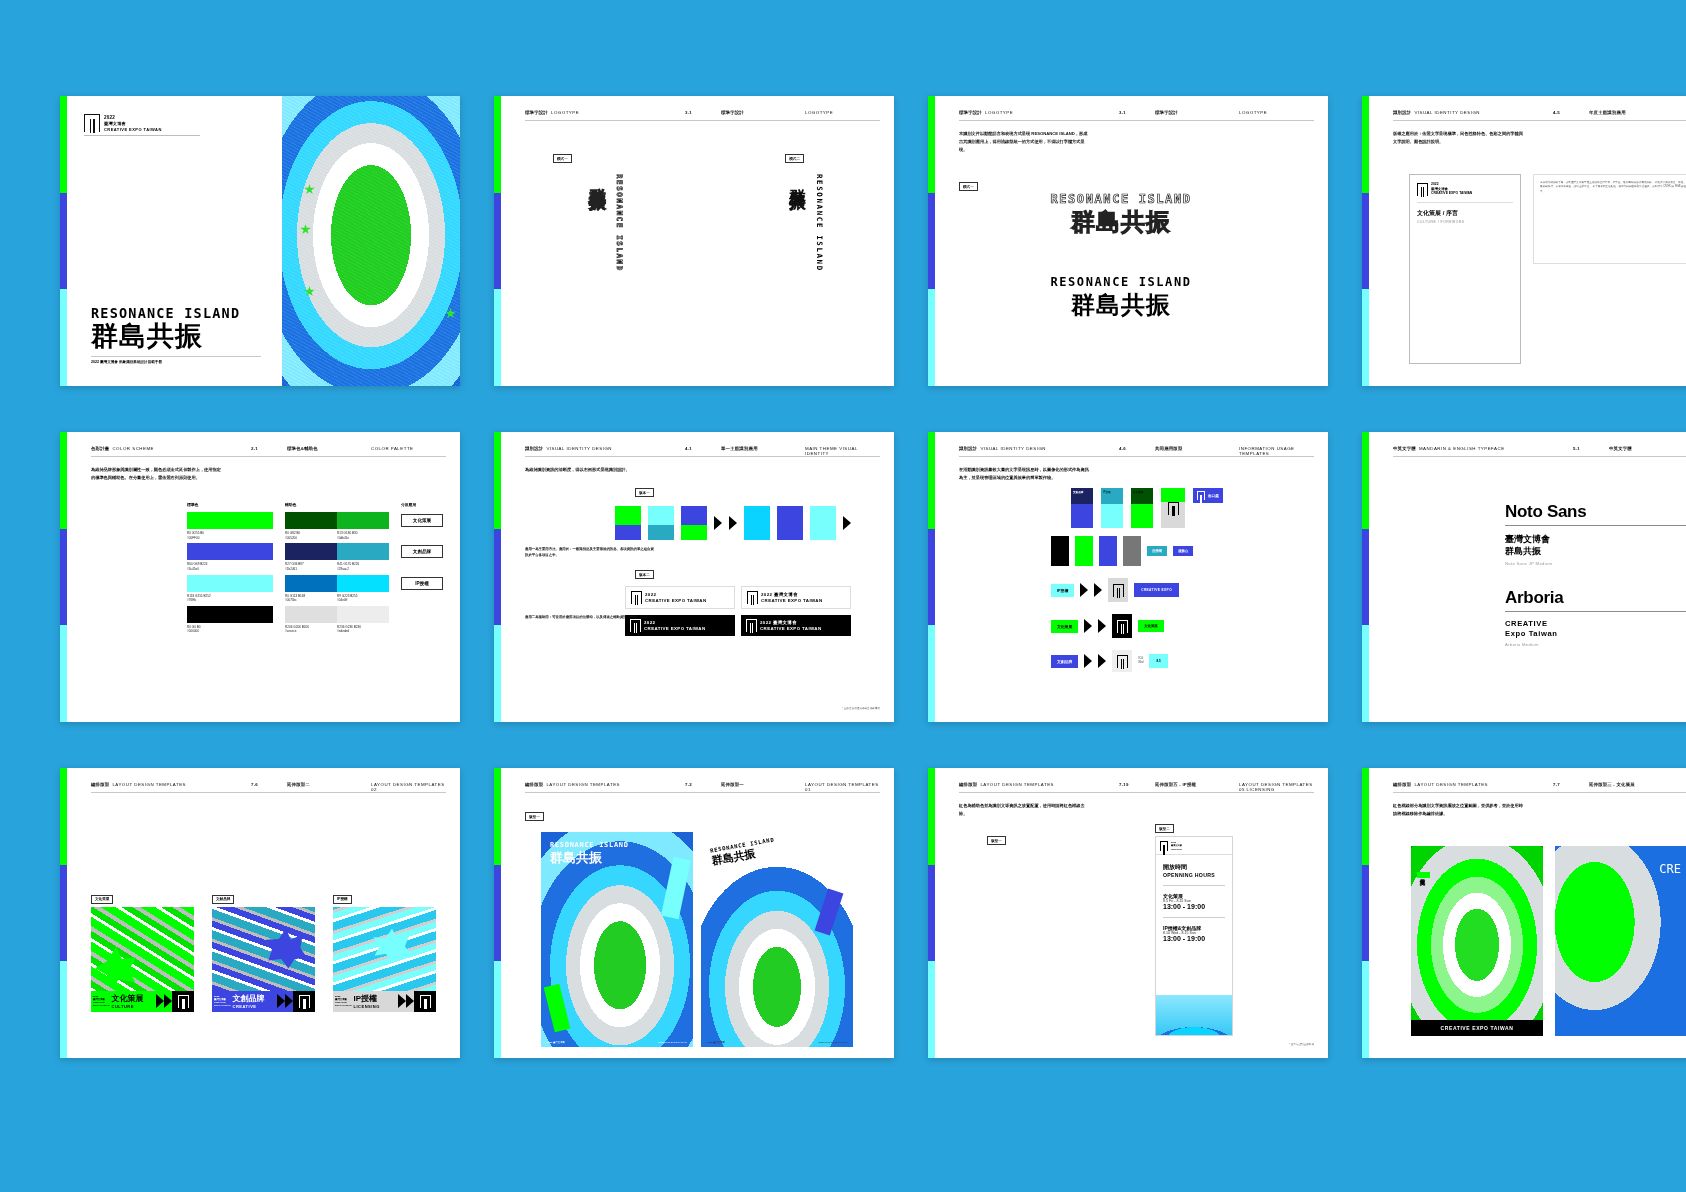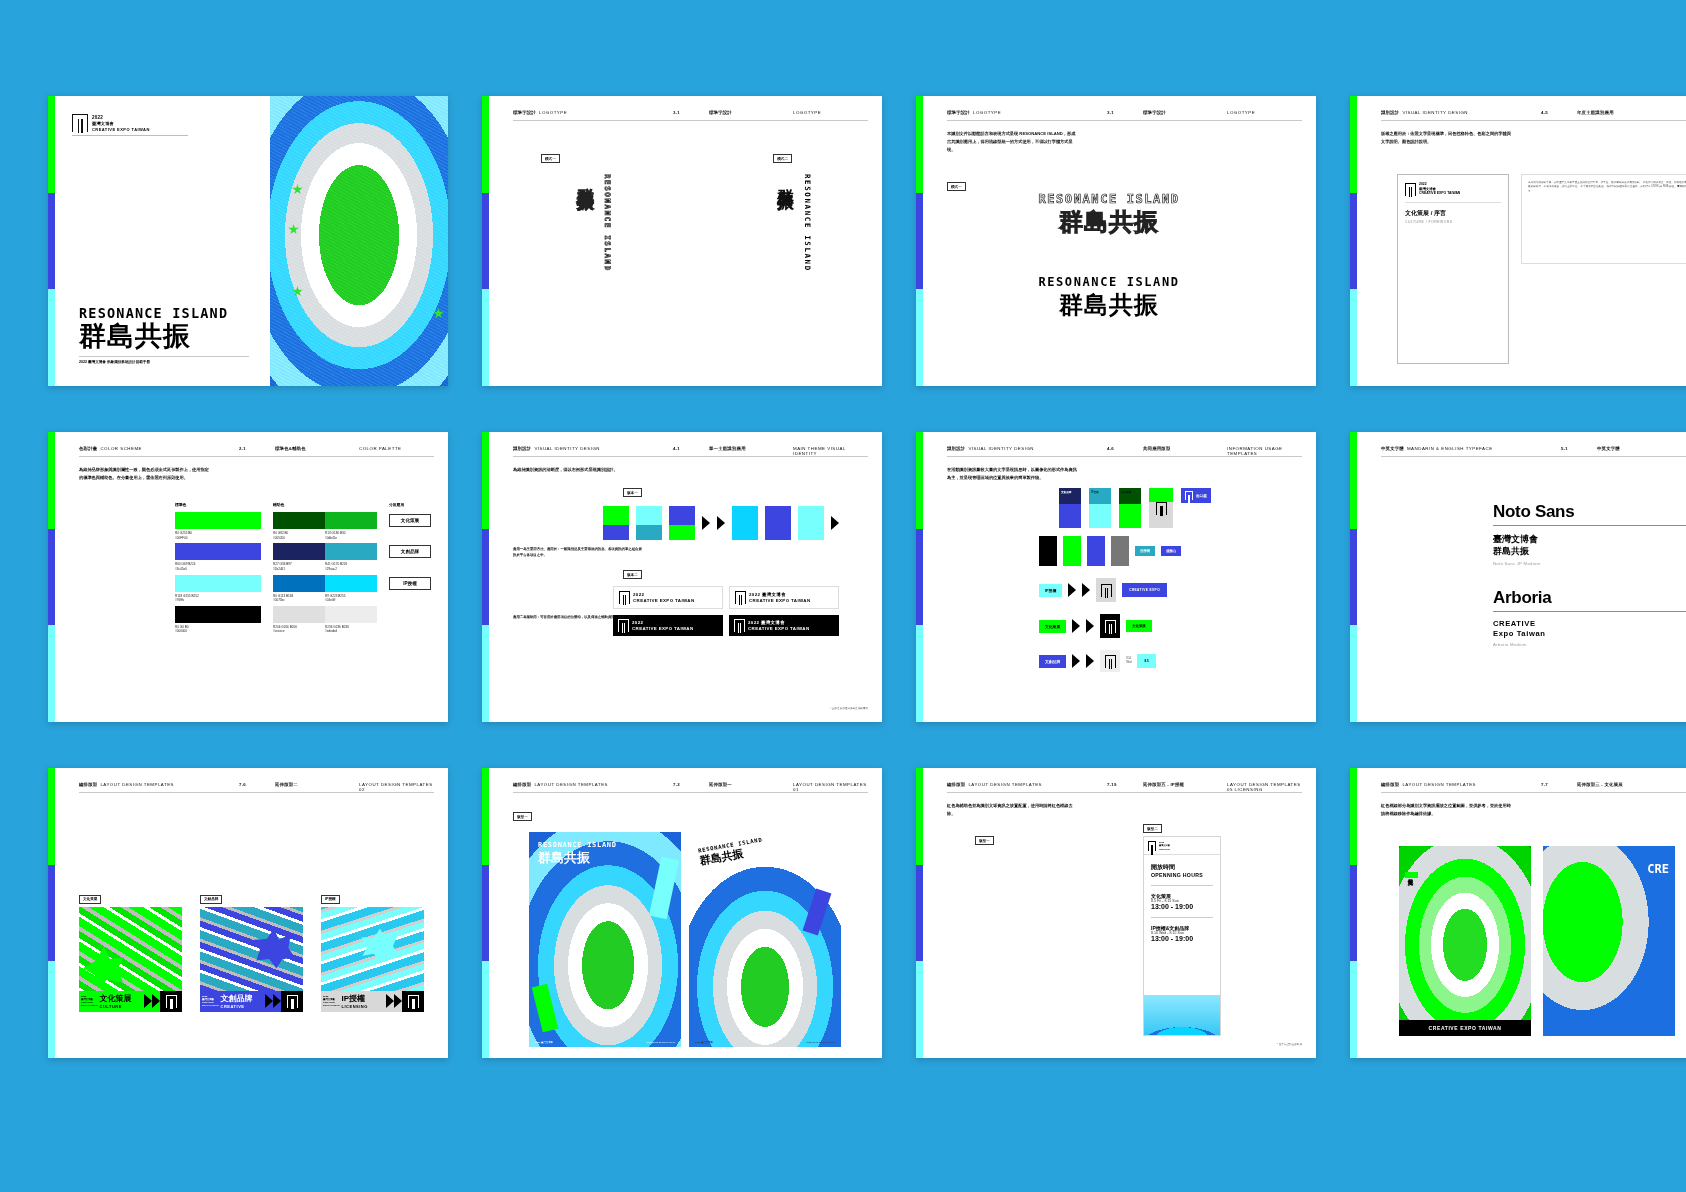--- a/index.html
+++ b/index.html
@@ -17,20 +17,21 @@
     grid-template-rows: repeat(3, 330px);
     column-gap:0px; row-gap:6px;
     padding-left:48px; padding-top:96px;
   }
   .page {
     width:400px; height:290px;
     background:#fff;
     position:relative;
     overflow:hidden;
     box-shadow:0 2px 7px rgba(0,0,0,.18);
+    margin-left:12px;
   }
   
   .bars { position:absolute; left:0; top:0; bottom:0; width:7px; display:flex; flex-direction:column; }
   .bars i { display:block; flex:1; }
   .b-green { background:#00ff00; }
   .b-blue  { background:#3c45e0; }
   .b-cyan  { background:#76ffff; }
 
   .inner { position:absolute; left:7px; right:0; top:0; bottom:0; }
 
@@ -750,19 +751,19 @@
               #00a000"></div>
           <div style="position:absolute;left:6px;top:26px;background:#00ff00;font-size:5.5px;font-weight:bold;padding:3px;writing-mode:vertical-rl">文化策展</div>
           <div style="position:absolute;left:0;right:0;bottom:0;background:#000;color:#fff;font-size:5px;font-weight:bold;letter-spacing:.6px;padding:5px 6px;text-align:center">CREATIVE EXPO TAIWAN</div>
         </div>
 
         <div style="position:absolute;left:162px;top:44px;width:132px;height:190px;overflow:hidden;background:#0a5ed6">
           <div style="position:absolute;inset:0;background:
               radial-gradient(ellipse 40px 60px at 30% 40%, #00ff00 0 100%, transparent 100%),
               radial-gradient(ellipse 66px 88px at 30% 40%, #d8dde0 0 100%, transparent 100%),
               #1b6fe0"></div>
-          <div style="position:absolute;right:6px;top:16px;font-size:12px;font-weight:bold;color:#fff;font-family:'DejaVu Sans Mono',monospace">CRE</div>
+          <div style="position:absolute;right:6px;top:16px;font-size:12px;font-weight:normal;color:#fff;font-family:'DejaVu Sans Mono',monospace">CRE</div>
         </div>
       </div>
     </div>
   </div>
 
 </div>
 
 </body></html>

